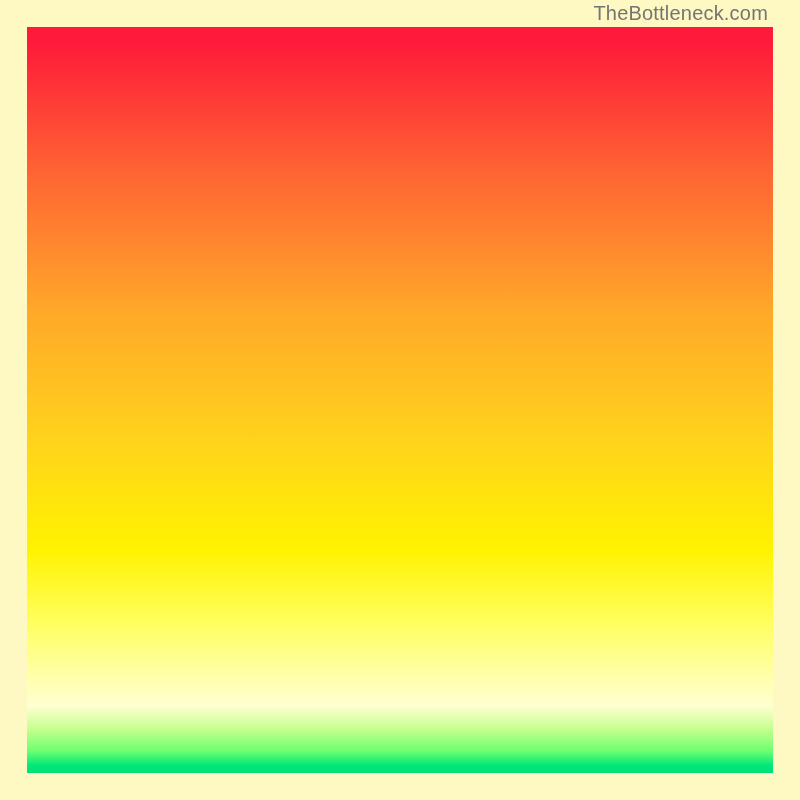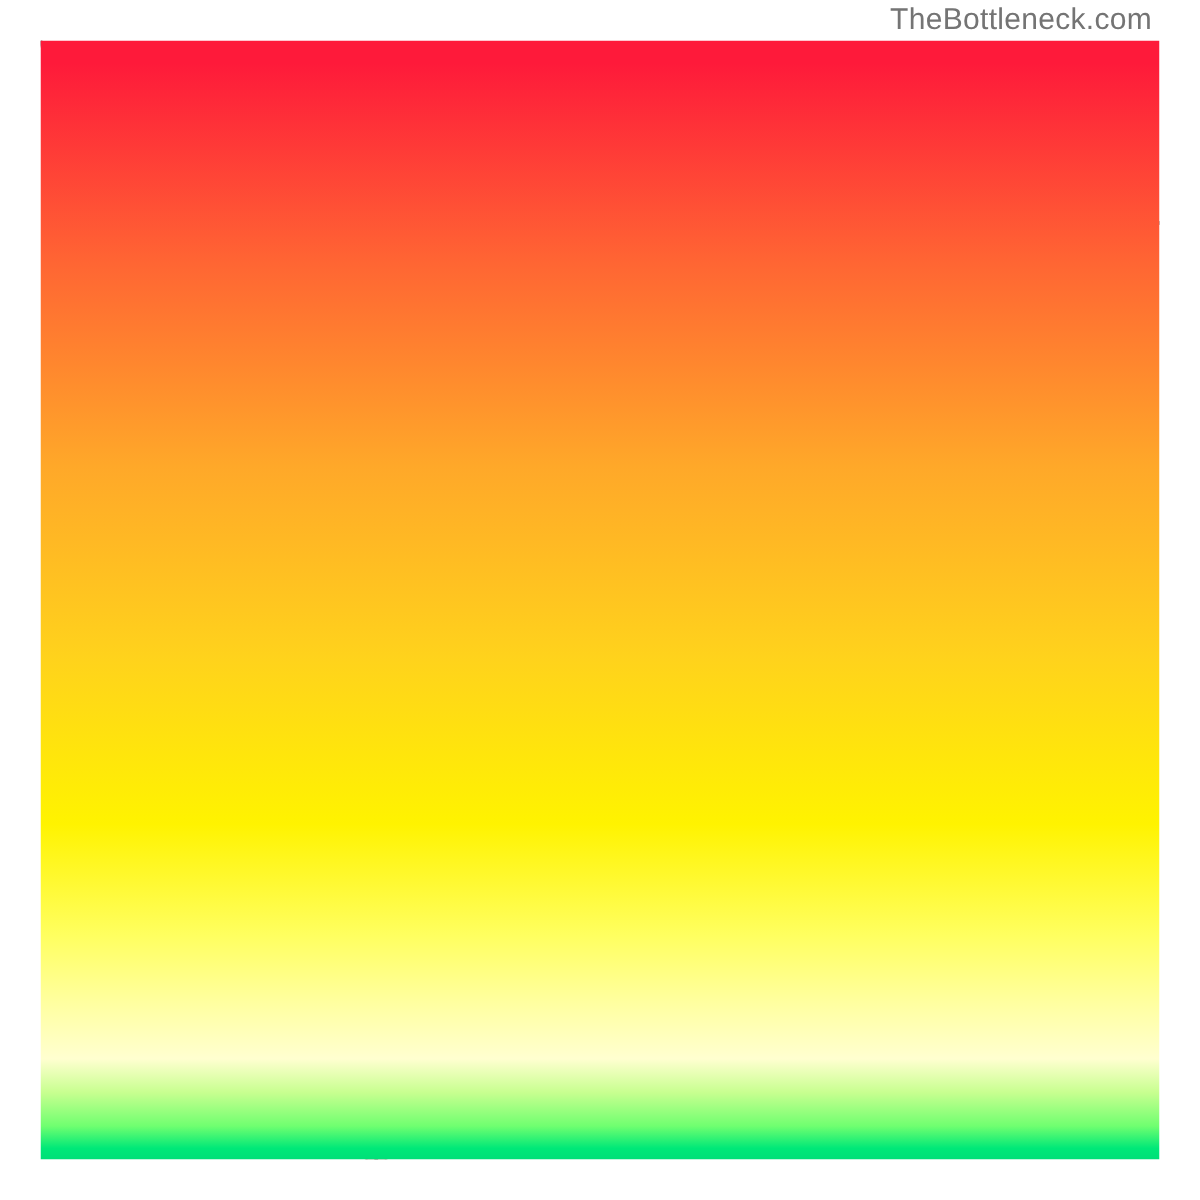--- a/index.html
+++ b/index.html
@@ -8,21 +8,21 @@
     width: 800px;
     height: 800px;
     overflow: hidden;
     background: #000;
     font-family: Arial, Helvetica, sans-serif;
   }
   #frame {
     position: relative;
     width: 800px;
     height: 800px;
-    background: #ffffff;
+    background: #fef9c3;
   }
   #plot {
     position: absolute;
     left: 27px;
     top: 27px;
     width: 746px;
     height: 746px;
     overflow: hidden;
   }
   #gradient {

